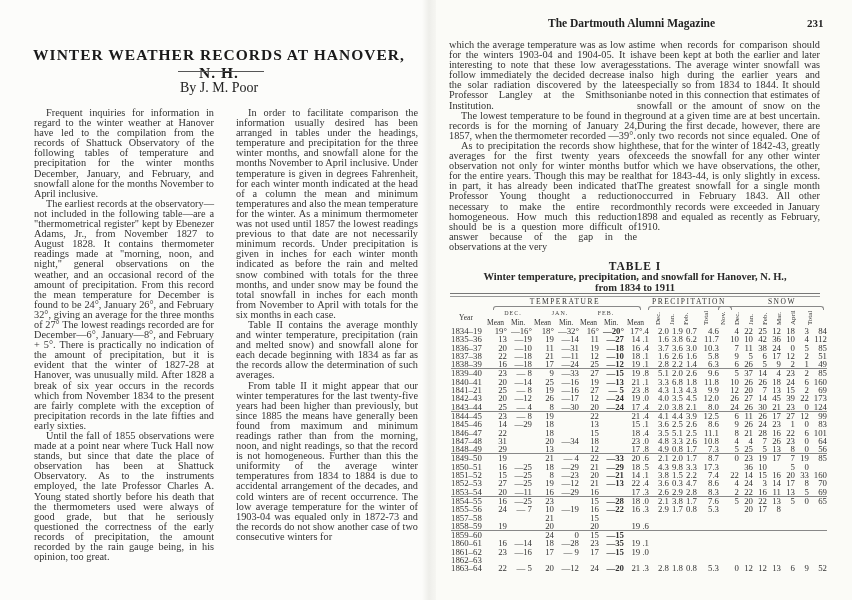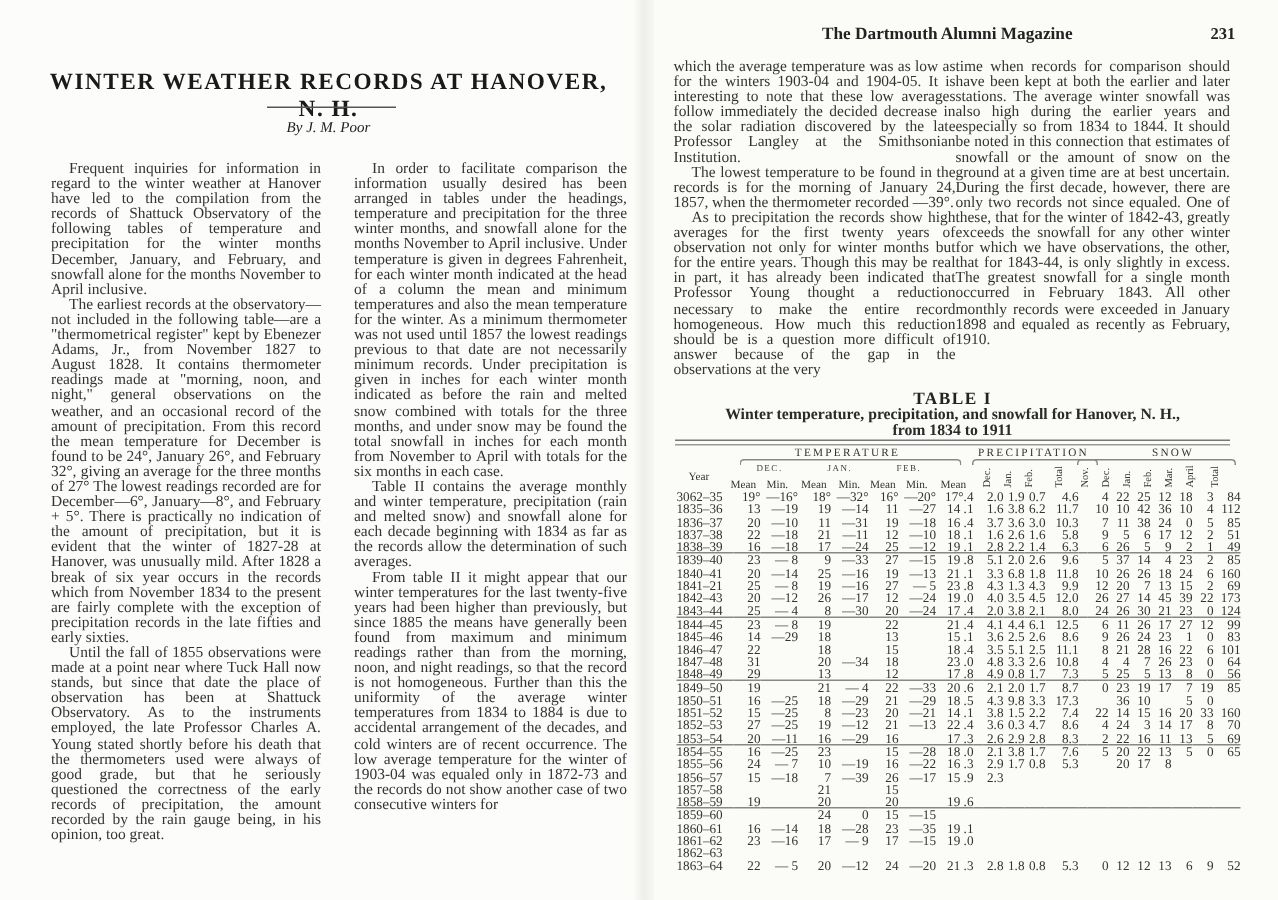--- a/index.html
+++ b/index.html
@@ -20,21 +20,21 @@
   .article-title {
     position: absolute; left: 30px; top: 46px; width: 378px;
     text-align: center; font-weight: bold; font-size: 15.5px; letter-spacing: 1px;
     color: #1a1a1a;
   }
   .title-rule {
     position: absolute; left: 178px; top: 71px; width: 86px; height: 1px; background: #555;
   }
   .byline {
     position: absolute; left: 30px; top: 80px; width: 378px; text-align: center;
-    font-style: italic; font-size: 10px; color: #222;
+    font-size: 14px; color: #222;
   }
   .col {
     position: absolute; font-size: 10.3px; line-height: 10.1px;
     text-align: justify; color: #333;
   }
   .col p { margin: 0; text-indent: 12px; }
   .c1 { left: 34px; top: 108px; width: 180px; }
   .c2 { left: 236px; top: 108px; width: 182px; }
   .c3 { left: 449px; top: 40px; width: 188px; }
   .c4 { left: 637px; top: 40px; width: 183px; }
@@ -71,21 +71,21 @@
   }
   table.data {
     position: absolute; left: 451px; top: 327px; border-collapse: collapse;
     font-size: 8.8px; color: #333;
   }
   table.data td { padding: 0; height: 8.3px; line-height: 8.3px; white-space: nowrap; }
   tr.group-start td { border-top: 1px solid #888; }
   .yr { width: 38px; text-align: left; }
   .n { text-align: right; }
   .w-dm { width: 18px; } .w-dn { width: 25px; } .w-jm { width: 22px; } .w-jn { width: 25px; }
-  .w-fm { width: 20px; } .w-fn { width: 25px; } .w-wm { width: 25px; }
+  .w-fm { width: 20px; } .w-fn { width: 25px; font-weight: bold; } .w-wm { width: 25px; }
   .w-p { width: 14px; } .w-pt { width: 22px; }
   .w-s { width: 14px; } .w-st { width: 18px; }
   .gap { width: 6px; }
 </style>
 </head>
 <body>
 
 <div class="page page-left"></div>
 <div class="page page-right"></div>
 <div class="gutter"></div>
@@ -152,21 +152,21 @@
 <div class="rot" style="left:733px;top:325px;">Dec.</div>
 <div class="rot" style="left:747px;top:325px;">Jan.</div>
 <div class="rot" style="left:761px;top:325px;">Feb.</div>
 <div class="rot" style="left:775px;top:325px;">Mar.</div>
 <div class="rot" style="left:789px;top:325px;">April</div>
 <div class="rot" style="left:806px;top:325px;">Total</div>
 
 <table class="data">
   <tbody id="table-body">
       <tr>
-        <td class="yr">3062–35</td>
+        <td class="yr">1834–19</td>
         <td class="n w-dm">19°</td>
         <td class="n w-dn">—16°</td>
         <td class="n w-jm">18°</td>
         <td class="n w-jn">—32°</td>
         <td class="n w-fm">16°</td>
         <td class="n w-fn">—20°</td>
         <td class="n w-wm">17°.4</td>
         <td class="gap"></td>
         <td class="n w-p">2.0</td>
         <td class="n w-p">1.9</td>
@@ -393,21 +393,21 @@
         <td class="n w-dm">23</td>
         <td class="n w-dn">— 8</td>
         <td class="n w-jm">19</td>
         <td class="n w-jn"></td>
         <td class="n w-fm">22</td>
         <td class="n w-fn"></td>
         <td class="n w-wm">21 .4</td>
         <td class="gap"></td>
         <td class="n w-p">4.1</td>
         <td class="n w-p">4.4</td>
-        <td class="n w-p">6.1</td>
+        <td class="n w-p">3.9</td>
         <td class="n w-pt">12.5</td>
         <td class="gap"></td>
         <td class="n w-s">6</td>
         <td class="n w-s">11</td>
         <td class="n w-s">26</td>
         <td class="n w-s">17</td>
         <td class="n w-s">27</td>
         <td class="n w-s">12</td>
         <td class="n w-st">99</td>
       </tr>
@@ -658,43 +658,20 @@
         <td class="gap"></td>
         <td class="n w-s"></td>
         <td class="n w-s">20</td>
         <td class="n w-s">17</td>
         <td class="n w-s">8</td>
         <td class="n w-s"></td>
         <td class="n w-s"></td>
         <td class="n w-st"></td>
       </tr>
       <tr>
-        <td class="yr">1856–57</td>
-        <td class="n w-dm">15</td>
-        <td class="n w-dn">—18</td>
-        <td class="n w-jm">7</td>
-        <td class="n w-jn">—39</td>
-        <td class="n w-fm">26</td>
-        <td class="n w-fn">—17</td>
-        <td class="n w-wm">15 .9</td>
-        <td class="gap"></td>
-        <td class="n w-p">2.3</td>
-        <td class="n w-p"></td>
-        <td class="n w-p"></td>
-        <td class="n w-pt"></td>
-        <td class="gap"></td>
-        <td class="n w-s"></td>
-        <td class="n w-s"></td>
-        <td class="n w-s"></td>
-        <td class="n w-s"></td>
-        <td class="n w-s"></td>
-        <td class="n w-s"></td>
-        <td class="n w-st"></td>
-      </tr>
-      <tr>
         <td class="yr">1857–58</td>
         <td class="n w-dm"></td>
         <td class="n w-dn"></td>
         <td class="n w-jm">21</td>
         <td class="n w-jn"></td>
         <td class="n w-fm">15</td>
         <td class="n w-fn"></td>
         <td class="n w-wm"></td>
         <td class="gap"></td>
         <td class="n w-p"></td>

